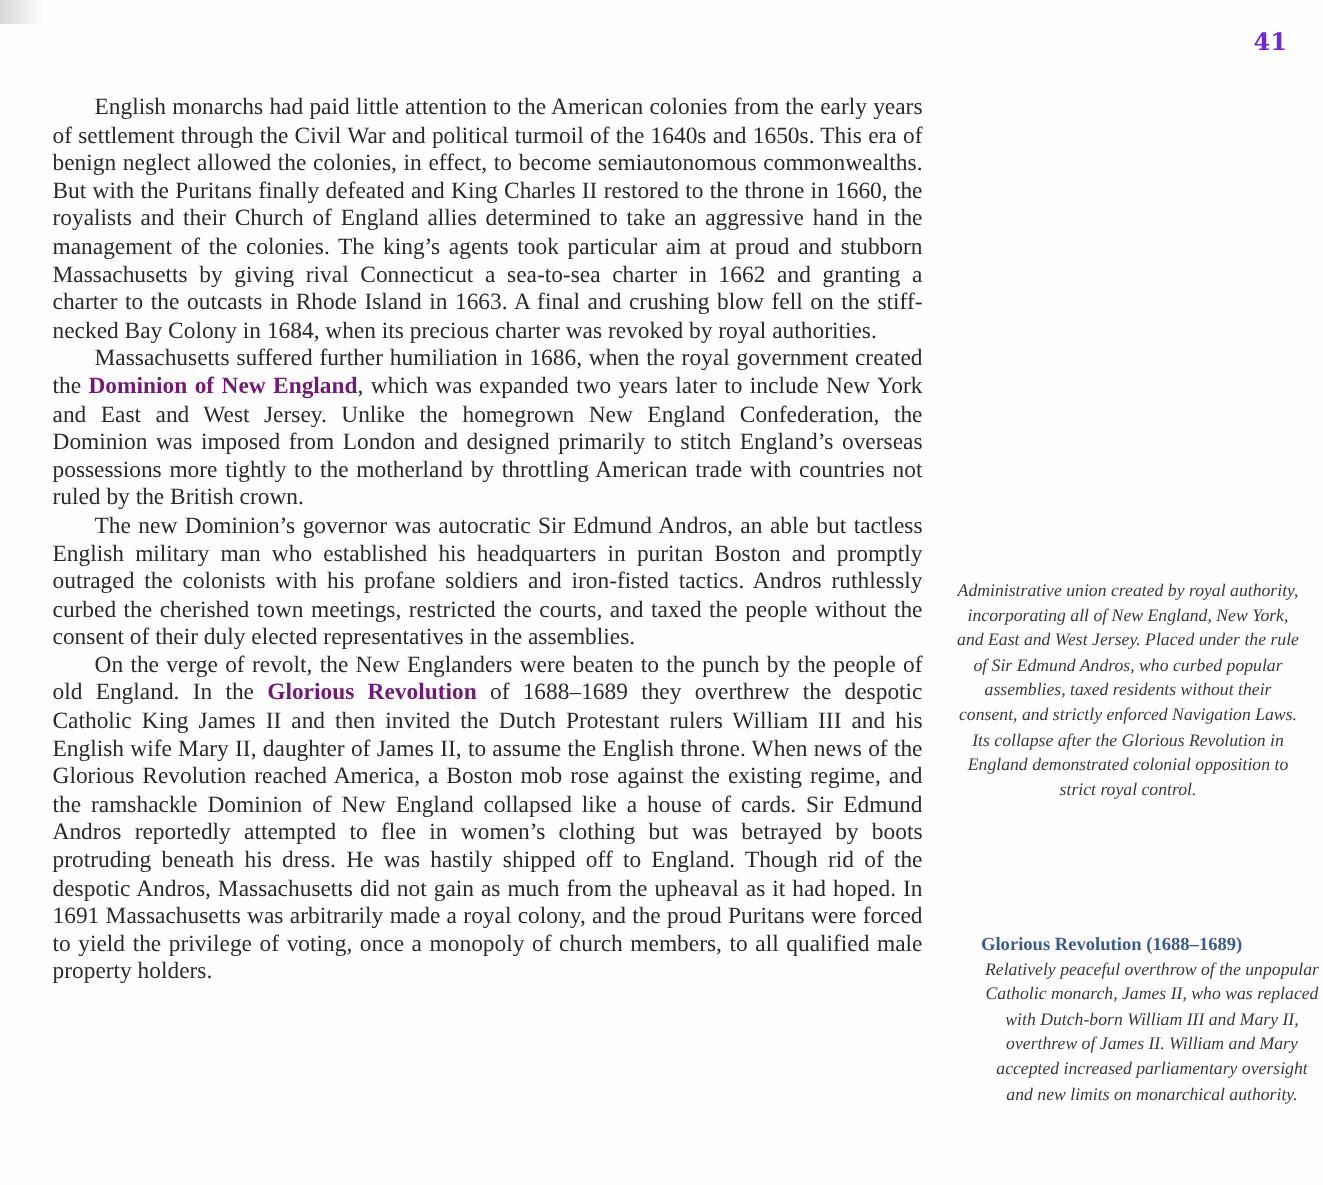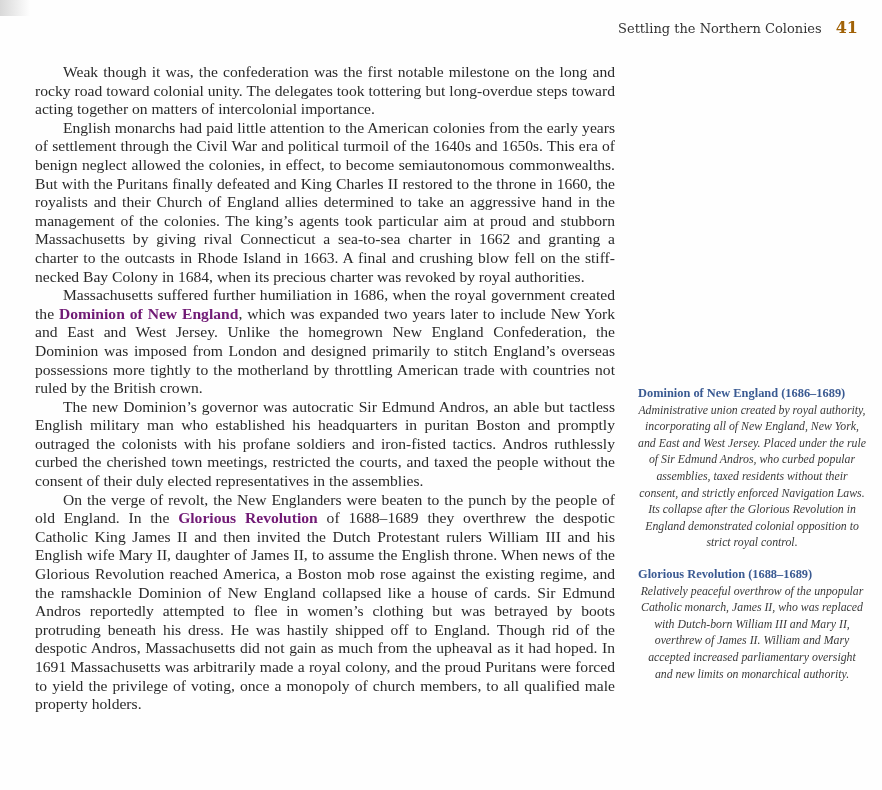--- a/index.html
+++ b/index.html
@@ -13,21 +13,21 @@
   .corner-shade {
     position: absolute; left: 0; top: 0; width: 30px; height: 16px;
     background: linear-gradient(90deg, #d8d8d8, #fefefe);
   }
   .running-head {
     position: absolute; top: 18px; right: 24px;
     font-family: "DejaVu Serif", serif;
     font-size: 13px; color: #333;
     display: flex; align-items: baseline; gap: 14px;
   }
-  .running-head .folio { font-weight: bold; font-size: 16px; color: #a16207; }
+  .running-head .folio { font-weight: bold; font-size: 16px; color: #6d28d9; }
   .main-col {
     position: absolute; left: 35px; top: 63px; width: 580px;
     font-family: "Liberation Serif", serif;
     font-size: 15.6px; line-height: 18.6px;
     text-align: justify;
   }
   .main-col p { margin: 0; text-indent: 28px; }
   .main-col p.cont { text-indent: 0; }
   .term {
     color: #701a75; font-weight: bold;
@@ -37,41 +37,38 @@
     font-family: "Liberation Serif", serif;
     font-size: 11.8px; line-height: 16.6px;
   }
   .sidebar .gloss-term {
     color: #3a5a92; font-weight: bold; font-size: 12.4px; display: block;
   }
   .sidebar .gloss-def {
     font-style: italic; color: #3a3a3a; display: block; text-align: center;
   }
   #gloss1 { top: 385px; }
-  #gloss2 { top: 566px; }
+  #gloss2 { top: 621px; margin-left: 16px; }
 </style>
 </head>
 <body>
 
 <div class="corner-shade"></div>
 
 <div class="running-head">
-  <span>Settling the Northern Colonies</span>
   <span class="folio">41</span>
 </div>
 
 <div class="main-col">
-  <p>Weak though it was, the confederation was the first notable milestone on the long and rocky road toward colonial unity. The delegates took tottering but long-overdue steps toward acting together on matters of intercolonial importance.</p>
   <p>English monarchs had paid little attention to the American colonies from the early years of settlement through the Civil War and political turmoil of the 1640s and 1650s. This era of benign neglect allowed the colonies, in effect, to become semiautonomous commonwealths. But with the Puritans finally defeated and King Charles II restored to the throne in 1660, the royalists and their Church of England allies determined to take an aggressive hand in the management of the colonies. The king’s agents took particular aim at proud and stubborn Massachusetts by giving rival Connecticut a sea-to-sea charter in 1662 and granting a charter to the outcasts in Rhode Island in 1663. A final and crushing blow fell on the stiff-necked Bay Colony in 1684, when its precious charter was revoked by royal authorities.</p>
   <p><span>Massachusetts suffered further humiliation in 1686, when the royal government created the </span><span class="term">Dominion of New England</span><span>, which was expanded two years later to include New York and East and West Jersey. Unlike the homegrown New England Confederation, the Dominion was imposed from London and designed primarily to stitch England’s overseas possessions more tightly to the motherland by throttling American trade with countries not ruled by the British crown.</span></p>
   <p>The new Dominion’s governor was autocratic Sir Edmund Andros, an able but tactless English military man who established his headquarters in puritan Boston and promptly outraged the colonists with his profane soldiers and iron-fisted tactics. Andros ruthlessly curbed the cherished town meetings, restricted the courts, and taxed the people without the consent of their duly elected representatives in the assemblies.</p>
   <p><span>On the verge of revolt, the New Englanders were beaten to the punch by the people of old England. In the </span><span class="term">Glorious Revolution</span><span> of 1688–1689 they overthrew the despotic Catholic King James II and then invited the Dutch Protestant rulers William III and his English wife Mary II, daughter of James II, to assume the English throne. When news of the Glorious Revolution reached America, a Boston mob rose against the existing regime, and the ramshackle Dominion of New England collapsed like a house of cards. Sir Edmund Andros reportedly attempted to flee in women’s clothing but was betrayed by boots protruding beneath his dress. He was hastily shipped off to England. Though rid of the despotic Andros, Massachusetts did not gain as much from the upheaval as it had hoped. In 1691 Massachusetts was arbitrarily made a royal colony, and the proud Puritans were forced to yield the privilege of voting, once a monopoly of church members, to all qualified male property holders.</span></p>
 </div>
 
 <div class="sidebar" id="gloss1">
-  <span class="gloss-term">Dominion of New England (1686–1689)</span>
   <span class="gloss-def">Administrative union created by royal authority, incorporating all of New England, New York, and East and West Jersey. Placed under the rule of Sir Edmund Andros, who curbed popular assemblies, taxed residents without their consent, and strictly enforced Navigation Laws. Its collapse after the Glorious Revolution in England demonstrated colonial opposition to strict royal control.</span>
 </div>
 
 <div class="sidebar" id="gloss2">
   <span class="gloss-term">Glorious Revolution (1688–1689)</span>
   <span class="gloss-def">Relatively peaceful overthrow of the unpopular Catholic monarch, James II, who was replaced with Dutch-born William III and Mary II, overthrew of James II. William and Mary accepted increased parliamentary oversight and new limits on monarchical authority.</span>
 </div>
 
 </body></html>

